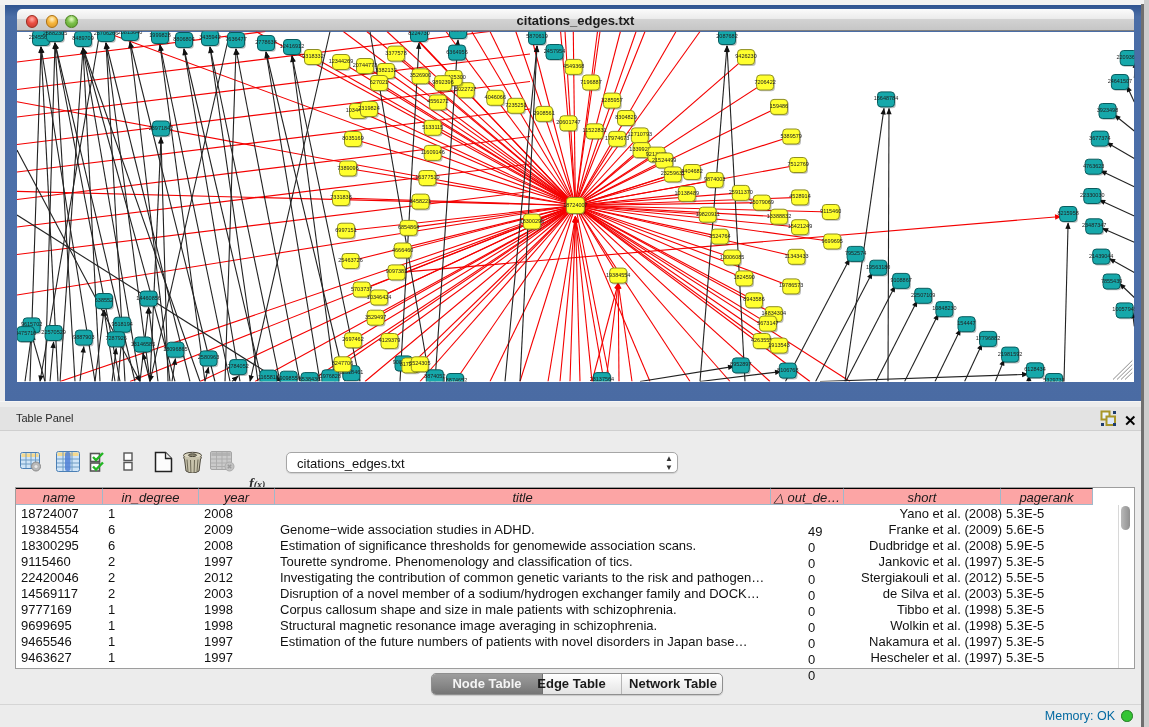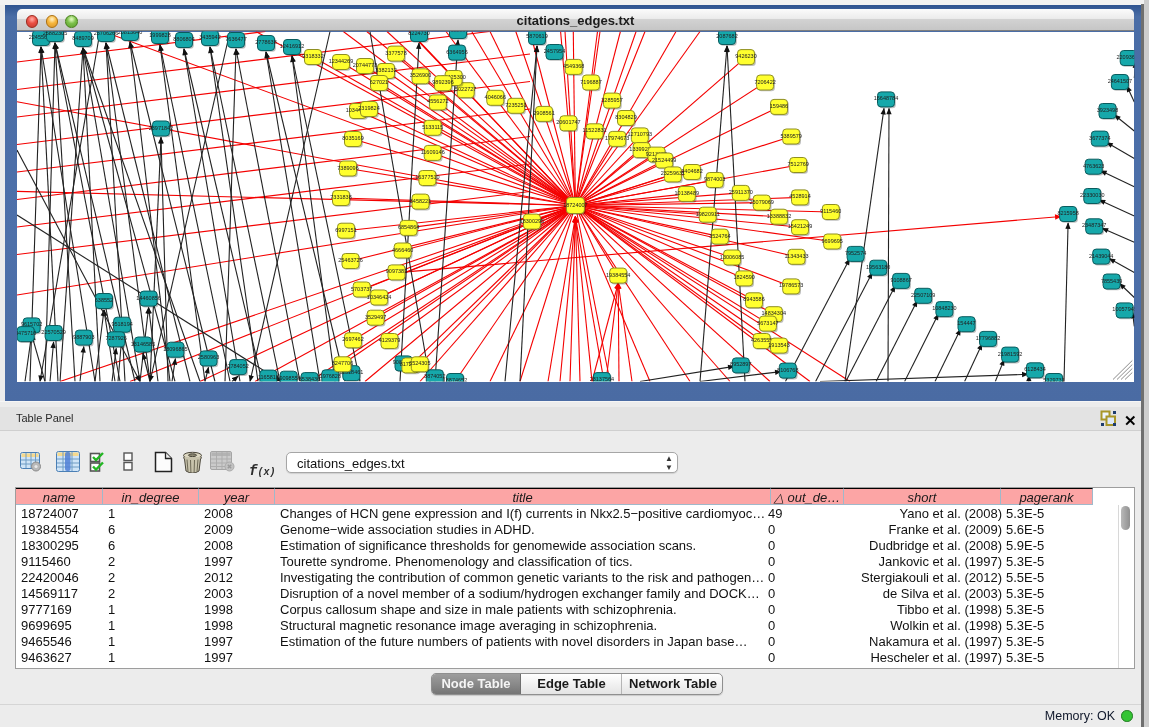--- a/index.html
+++ b/index.html
@@ -38,39 +38,39 @@
 #thead { position:absolute; left:0; top:0; width:1077px; height:17px; }
 #thead span { position:absolute; top:0; height:17px; background:#fca5a5;
   border-right:1px solid #9fb8ca; border-bottom:1px solid #9fb8ca; border-top:1px solid #000000;
   font-size:13px; color:#1a1a1a; text-align:center; line-height:17px;font-style:italic; }
 .tr { position:absolute; left:0; width:1077px; height:16px; font-size:13px; color:#111; }
 .tr span { position:absolute; top:0; height:16px; line-height:16px; white-space:nowrap; overflow:hidden; }
 .c1 { left:5px;   width:82px; }
 .c2 { left:92px;  width:92px; }
 .c3 { left:188px; width:72px; }
 .c4 { left:264px; width:492px; }
-.c5 { left:752px; width:69px; }
+.c5 { left:792px; width:69px;margin-top:18px; }
 .c6 { left:828px; width:158px; text-align:right; }
 .c7 { left:990px; width:90px; }
 #vsb { position:absolute; right:3px; top:17px; width:13px; height:163px; border-left:1px solid #d8d8d8; }
 #vsbthumb { position:absolute; left:2px; top:1px; width:9px; height:24px; border-radius:5px;
   background:linear-gradient(90deg,#b9b9b9,#8f8f8f); }
 
 #tabs { left:431px; top:673px; width:292px; height:21.5px; border:1px solid #8f8f8f;
   border-radius:5px; background:linear-gradient(180deg,#ffffff,#f0f0f0 55%,#e4e4e4);
   box-shadow:0 1px 1px rgba(0,0,0,.15); }
 #tabs .seg { position:absolute; top:0; height:100%; font-size:13px; font-weight:bold;
   color:#1a1a1a; text-align:center; line-height:20px; }
-#seg1 { left:0; width:89px; background:linear-gradient(180deg,#9d9d9d,#8a8a8a 50%,#757575);
+#seg1 { left:0; width:111px; background:linear-gradient(180deg,#9d9d9d,#8a8a8a 50%,#757575);
   border-radius:4px 0 0 4px; color:#f5f5f5 !important; border-right:1px solid #6f6f6f; }
 #seg2 { left:90px; width:100px; border-right:1px solid #b5b5b5; }
 #seg3 { left:191px; width:100px; }
 
 #statusline { left:0; top:703.5px; width:1140.5px; height:1px; background:#d5d5d5; }
-#mem { right:34px; top:709px; font-size:12.5px; color:#0f172a; }
+#mem { right:34px; top:709px; font-size:12.5px; color:#0369a1; }
 #memdot { left:1121px; top:710px; width:11.5px; height:11.5px; border-radius:50%;
   background:#35c535; border:1px solid #1f7a1f; }
 .icon { position:absolute; top:451px; }
 </style></head>
 <body>
 <div class="abs" id="topstrip"></div>
 <div class="abs" id="desktop"></div>
 <div class="abs" id="canvas"></div>
 <div class="abs" id="titlebar"></div>
 <div class="tl" id="tl1"></div>
@@ -781,42 +781,41 @@
  <path d="M3 6 q-1 1 .5 2 l1.5 12 q3 2 6.5 2 t6.5 -2 l1.5 -12 q1.5 -1 .5 -2" fill="#c8c3ac" stroke="#4a463a"></path>
  <path d="M6 8.5 l1 12 M9.5 9 l.4 12 M13.5 9 l-.4 12 M17 8.5 l-1 12" stroke="#6e6a57" fill="none"></path>
 </svg>
 <svg class="icon" style="left:210px" width="26" height="21" viewBox="0 0 26 21">
  <rect x="0.5" y="0.5" width="21" height="18" rx="1.5" fill="#cbcbcb" stroke="#a5a5a5"></rect>
  <rect x="1.5" y="1.5" width="19" height="3.5" fill="#b3b3b3"></rect>
  <path d="M1 8h20M1 12h20M1 15.5h20 M6.5 1v17 M12 1v17 M17 1v17" stroke="#adadad" stroke-width="1" fill="none"></path>
  <circle cx="19.5" cy="15.5" r="4.5" fill="#c2c2c2" stroke="#ababab"></circle>
  <path d="M17.8 13.8 l3.4 3.4 M21.2 13.8 l-3.4 3.4" stroke="#9b9b9b" stroke-width="1.4"></path>
 </svg>
-<div class="abs" style="left:249px;top:463px;width:24px;font-size:14px;color:#2c2c2c;font-style:italic;font-weight:bold;font-family:Liberation Mono, monospace">f<span style="font-size:10px;font-weight:bold">(x)</span></div>
+<div class="abs" style="left:249px;top:476px;width:24px;font-size:14px;color:#2c2c2c;font-style:italic;font-weight:bold;font-family:Liberation Serif, serif">f<span style="font-size:10px;font-weight:bold">(x)</span></div>
 <div class="abs" id="dd">
     <span>citations_edges.txt</span>
   <div id="ddstep">▲<br>▼</div>
 </div>
 
 <div class="abs" id="tbl">
  <div id="thead">
   <span style="left:0;width:87px">name</span>
   <span style="left:87px;width:96px">in_degree</span>
   <span style="left:183px;width:76px">year</span>
   <span style="left:259px;width:496px">title</span>
   <span style="left:755px;width:73px">△ out_de…</span>
   <span style="left:828px;width:157px">short</span>
   <span style="left:985px;width:92px">pagerank</span>
  </div>
  <div style="position:absolute;left:0;top:18px;width:100%">
 <div class="tr" style="top:0px">
         <span class="c1">18724007</span>
         <span class="c2">1</span>
         <span class="c3">2008</span>
-        <span class="c4">Changes of HCN gene expression and I(f) currents in Nkx2.5−positive cardiomyoc…</span>
         <span class="c5">49</span>
         <span class="c6">Yano et al. (2008)</span>
         <span class="c7">5.3E-5</span>
       </div>
 <div class="tr" style="top:16px">
         <span class="c1">19384554</span>
         <span class="c2">6</span>
         <span class="c3">2009</span>
         <span class="c4">Genome−wide association studies in ADHD.</span>
         <span class="c5">0</span>

